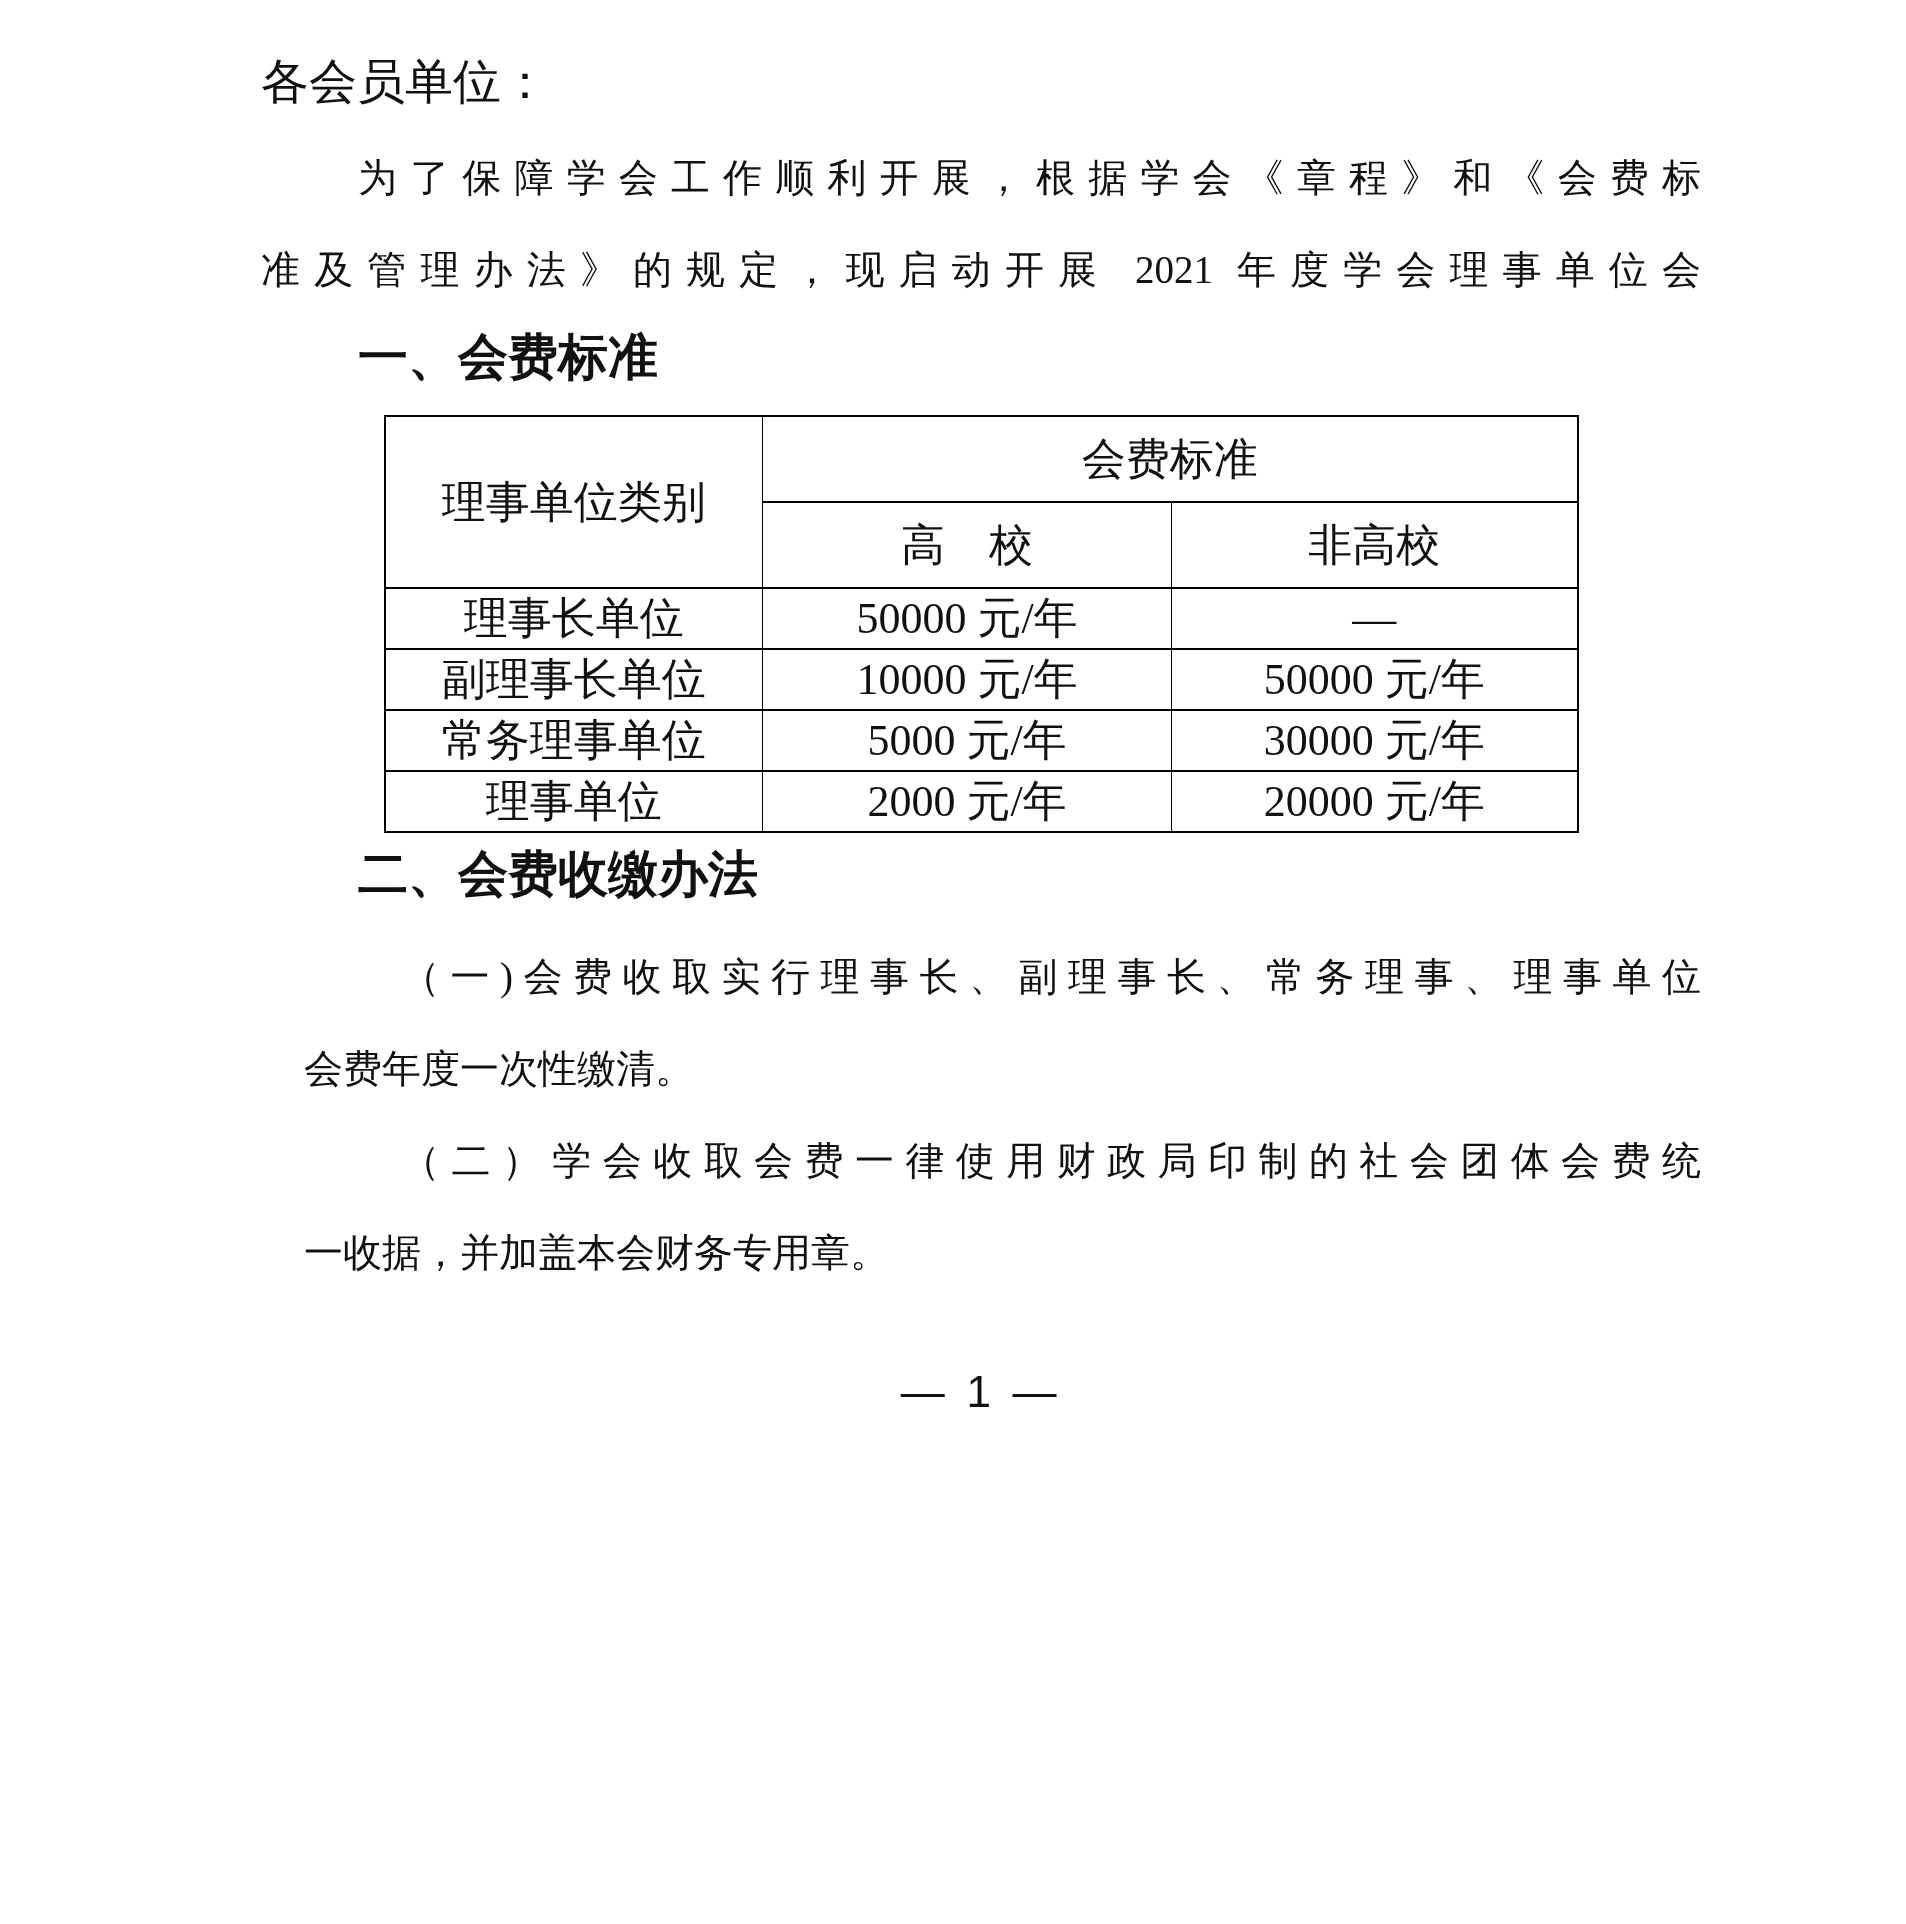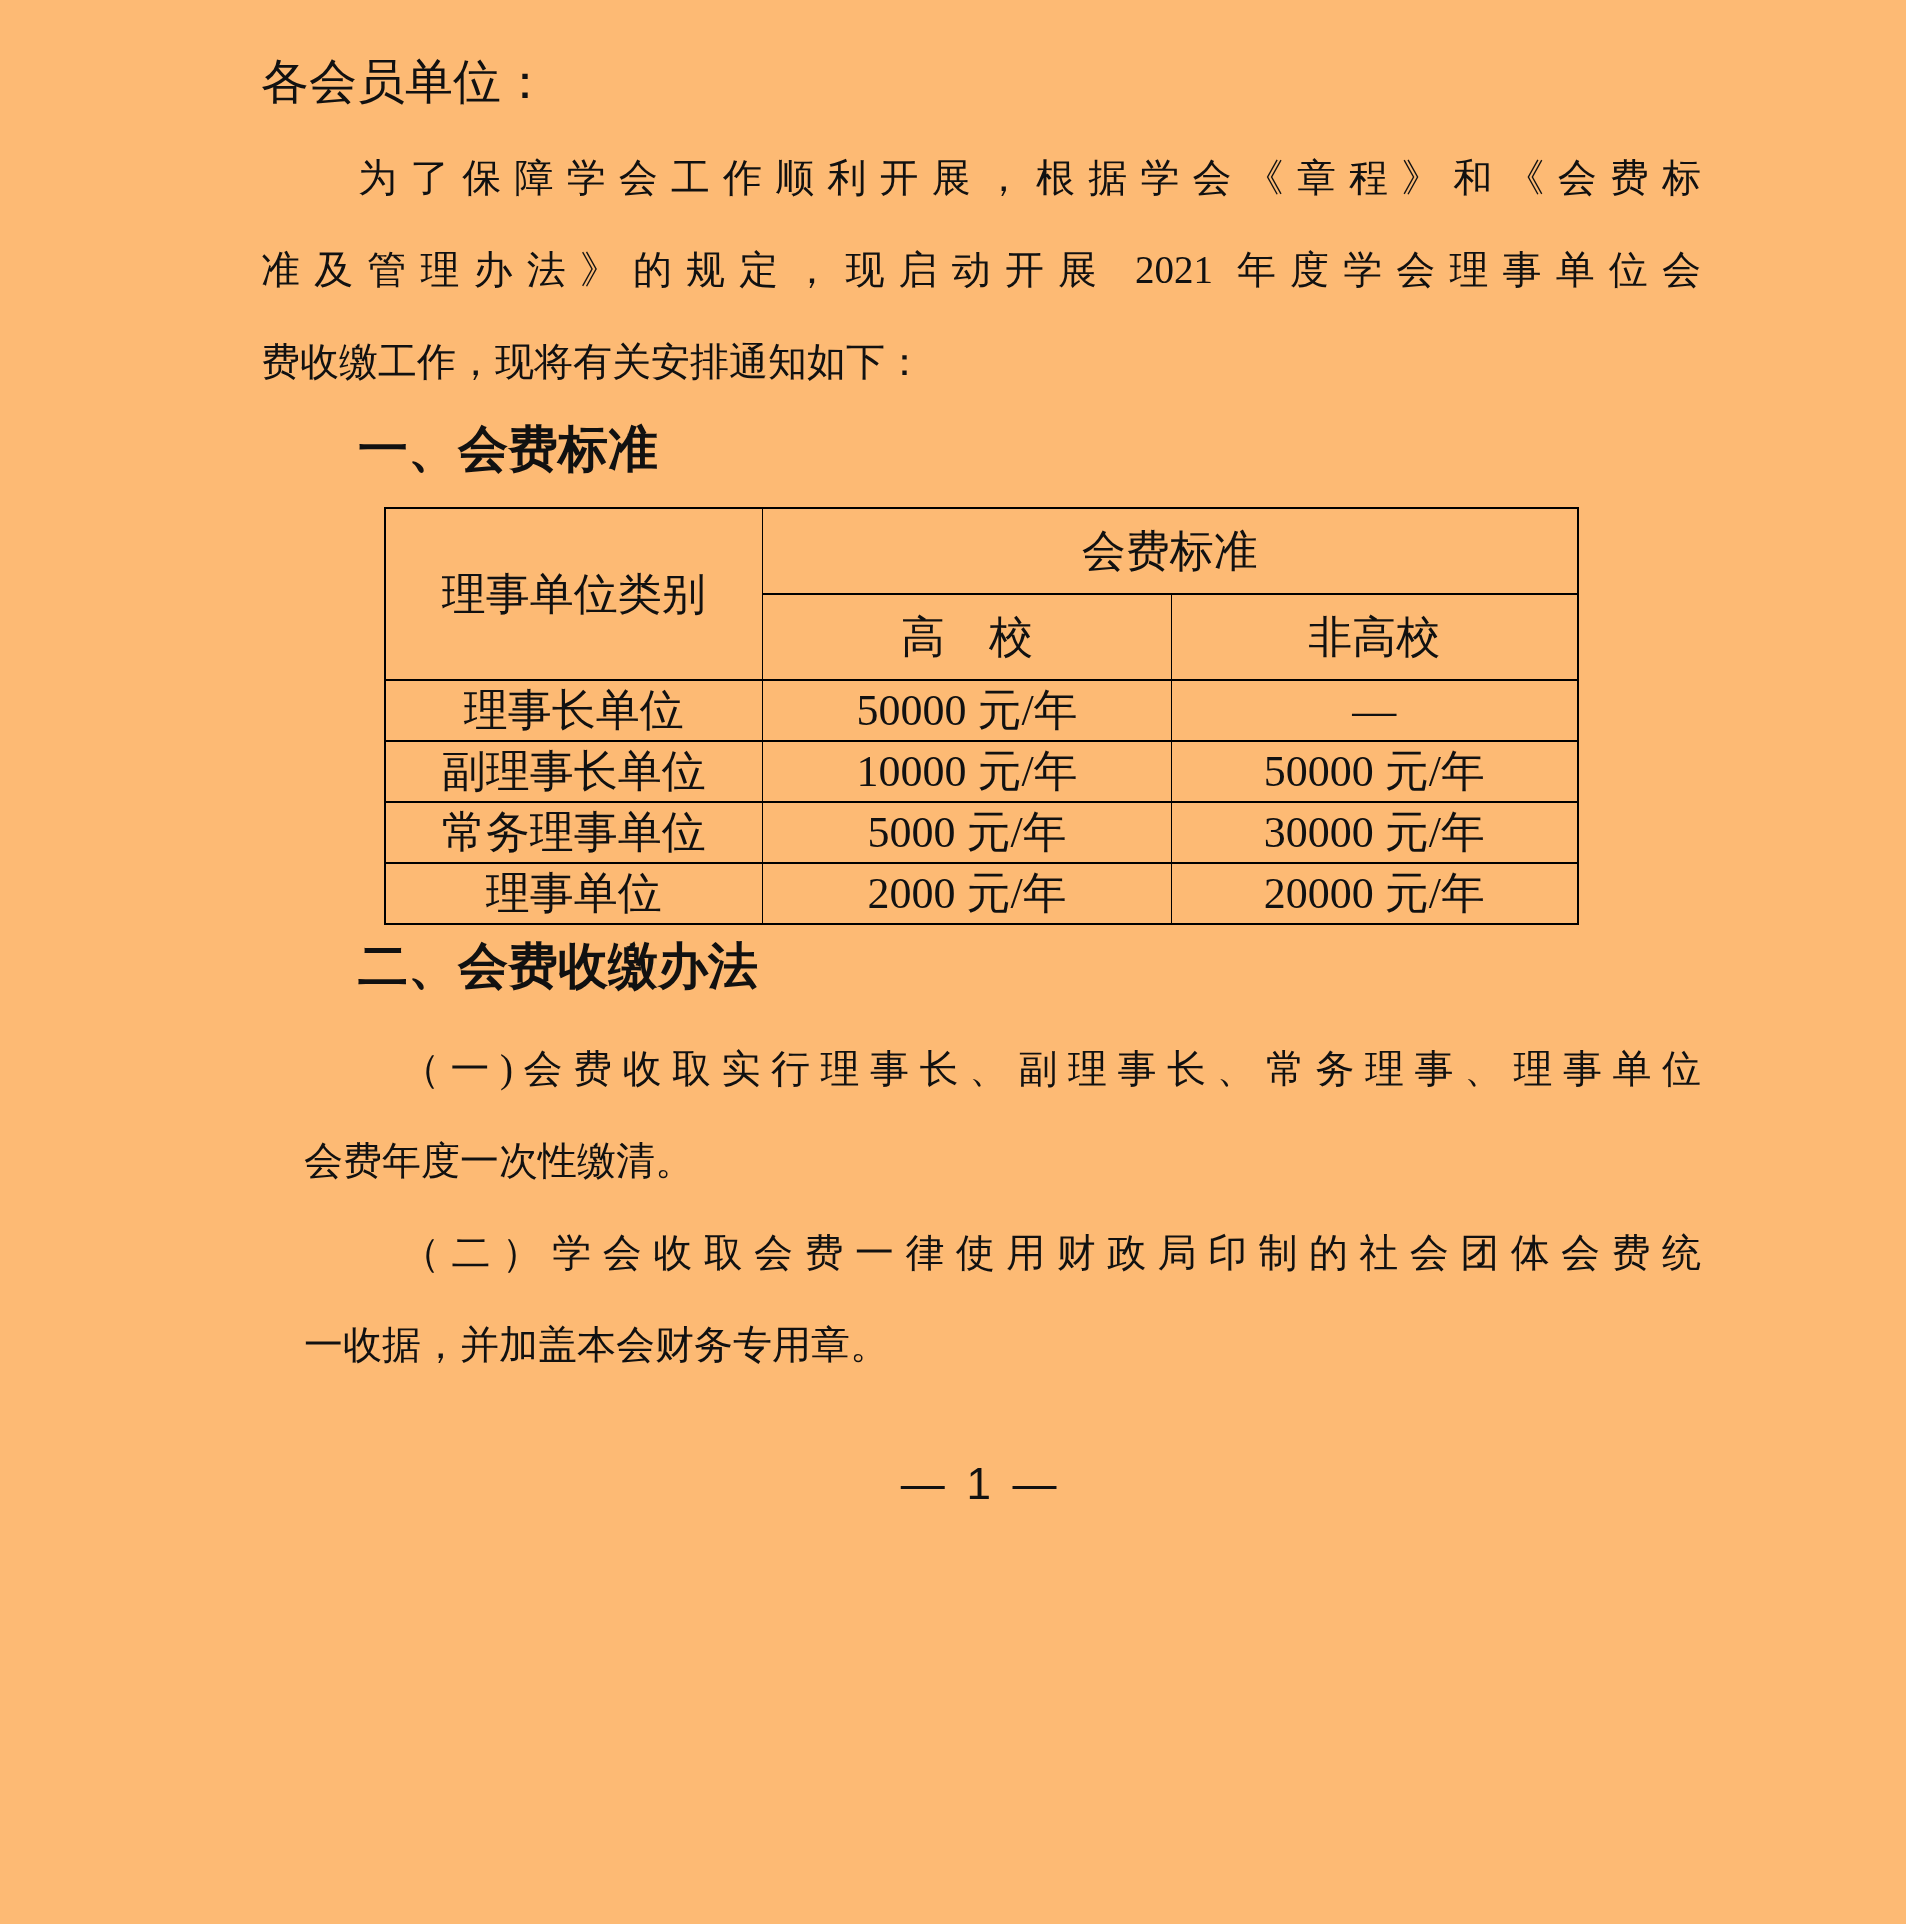--- a/index.html
+++ b/index.html
@@ -1,18 +1,18 @@
 <!DOCTYPE html>
 <html style="font-size:12.5px"><head>
 <meta charset="utf-8">
 <style>
   html,body { margin:0; padding:0; background:#888; }
   .page {
     width:1907px; height:1925px;
-    background:#fdba74;
+    background:#ffffff;
     position:relative;
     overflow:hidden;
     color:#111111;
     font-family:"Liberation Serif","DejaVu Serif",serif;
   }
   .content { padding:31px 206px 0 261px; }
 
   .salutation {
     font-size:48px; line-height:101px;
     text-align:left;
@@ -68,21 +68,20 @@
 <body>
 
 <div class="page">
   <div class="content">
 
     <div class="salutation">各会员单位：</div>
 
     <div>
       <div class="bodyline ind">为了保障学会工作顺利开展，根据学会《章程》和《会费标</div>
       <div class="bodyline">准及管理办法》的规定，现启动开展 2021 年度学会理事单位会</div>
-      <div class="bodyline end">费收缴工作，现将有关安排通知如下：</div>
     </div>
 
     <div class="sec-heading">一、会费标准</div>
 
     <table class="fee">
       <colgroup>
         <col style="width:378px">
         <col style="width:409px">
         <col style="width:406px">
       </colgroup>

